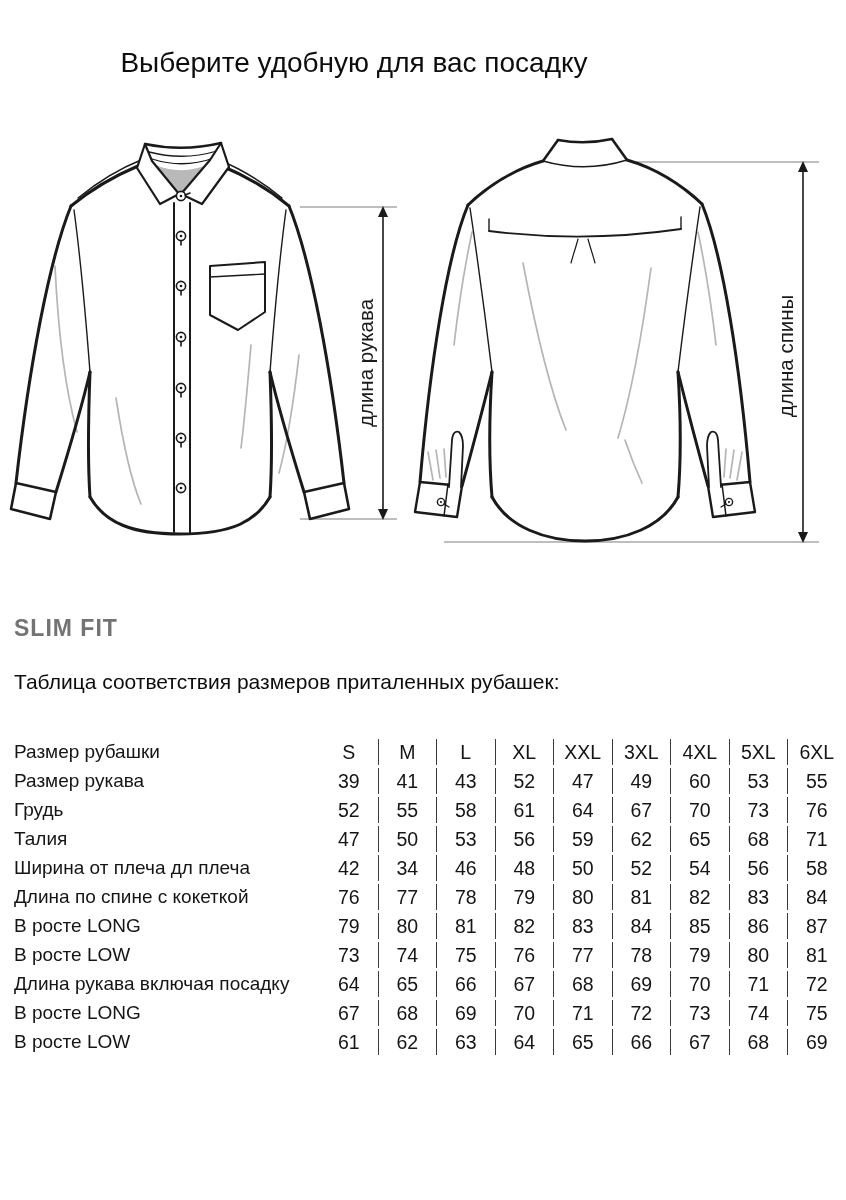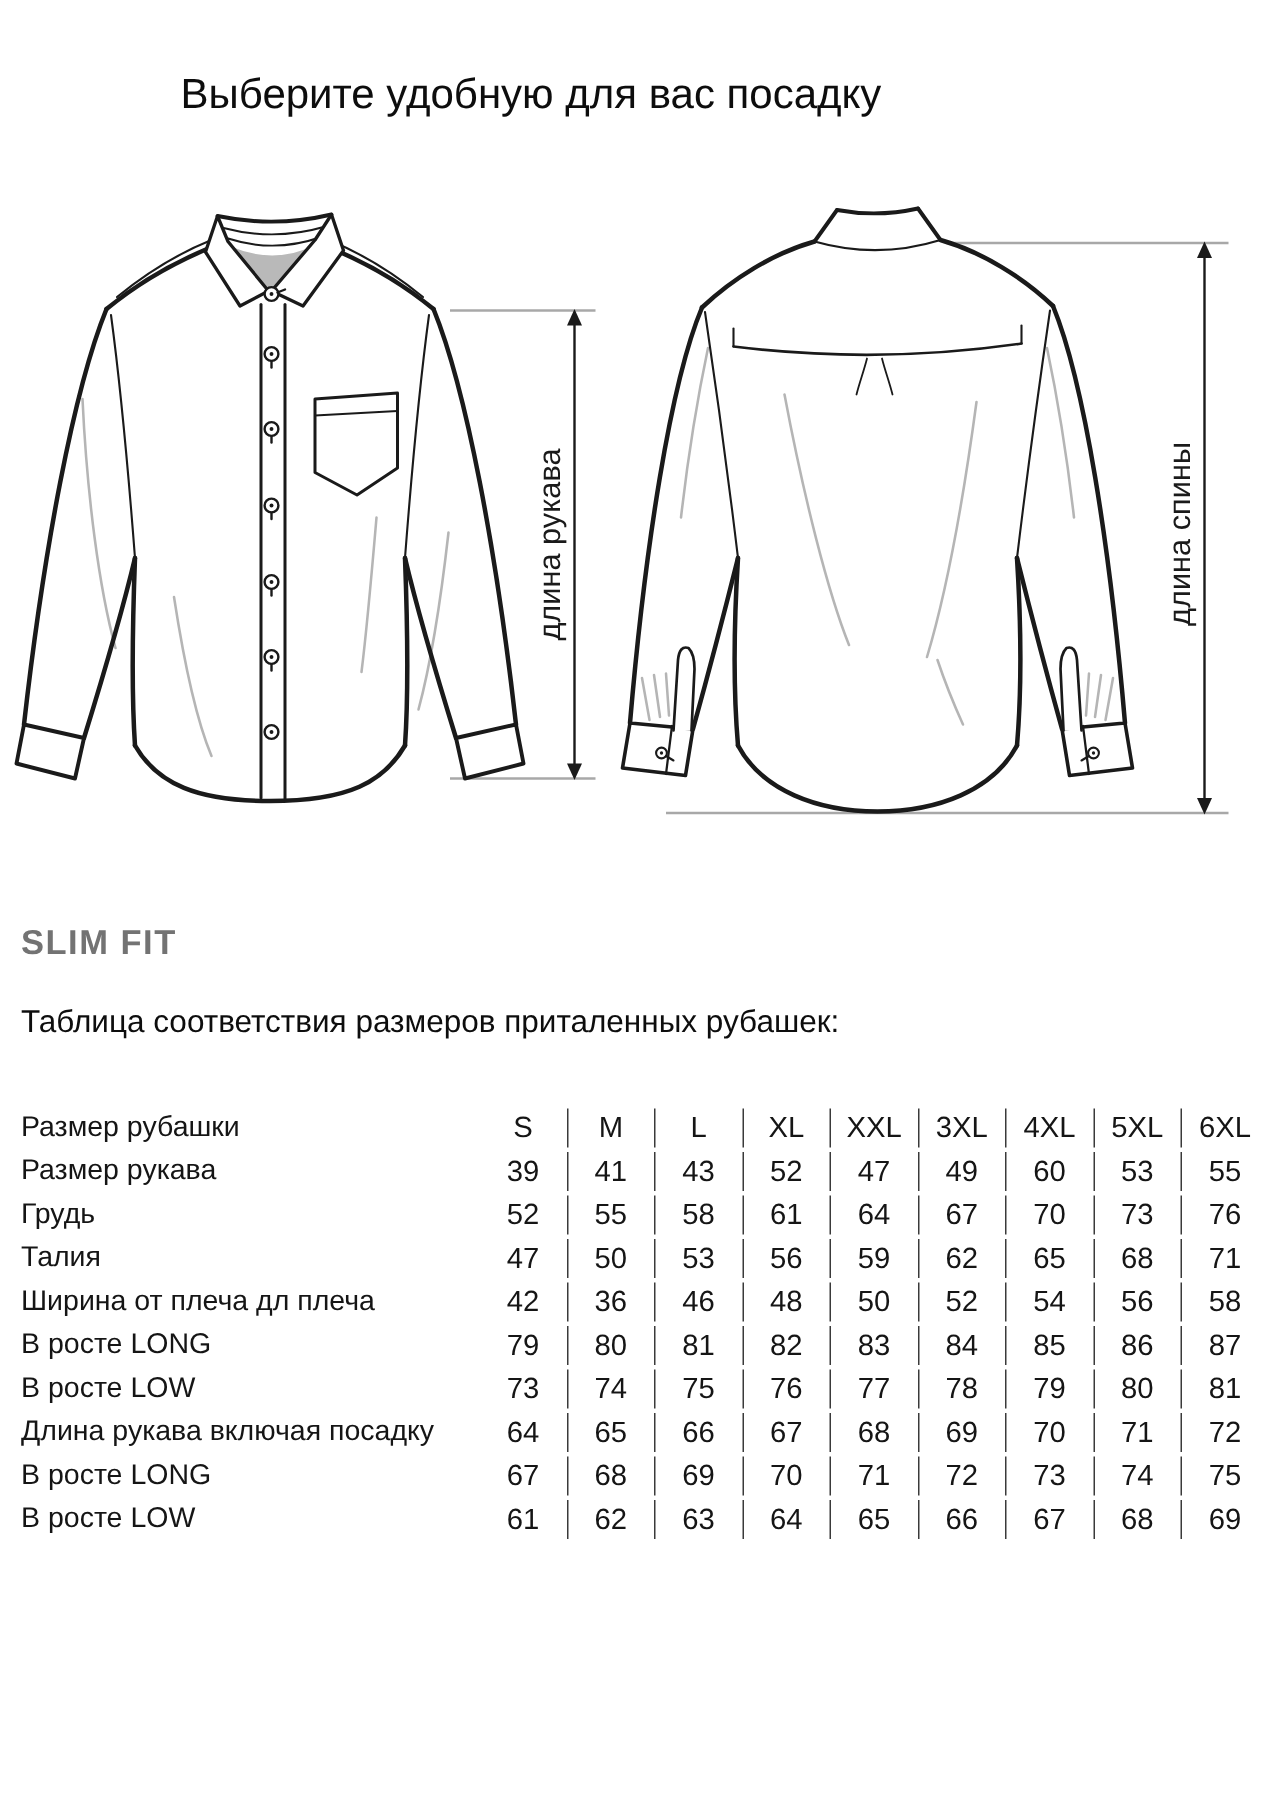--- a/index.html
+++ b/index.html
@@ -272,28 +272,40 @@
         <td class="v">56</td>
         <td class="v">59</td>
         <td class="v">62</td>
         <td class="v">65</td>
         <td class="v">68</td>
         <td class="v">71</td>
       </tr>
       <tr>
         <td class="lbl">Ширина от плеча дл плеча</td>
         <td class="v">42</td>
-        <td class="v">36</td>
+        <td class="v">34</td>
         <td class="v">46</td>
         <td class="v">48</td>
         <td class="v">50</td>
         <td class="v">52</td>
         <td class="v">54</td>
         <td class="v">56</td>
         <td class="v">58</td>
+      </tr>
+      <tr>
+        <td class="lbl">Длина по спине с кокеткой</td>
+        <td class="v">76</td>
+        <td class="v">77</td>
+        <td class="v">78</td>
+        <td class="v">79</td>
+        <td class="v">80</td>
+        <td class="v">81</td>
+        <td class="v">82</td>
+        <td class="v">83</td>
+        <td class="v">84</td>
       </tr>
       <tr>
         <td class="lbl">В росте LONG</td>
         <td class="v">79</td>
         <td class="v">80</td>
         <td class="v">81</td>
         <td class="v">82</td>
         <td class="v">83</td>
         <td class="v">84</td>
         <td class="v">85</td>

